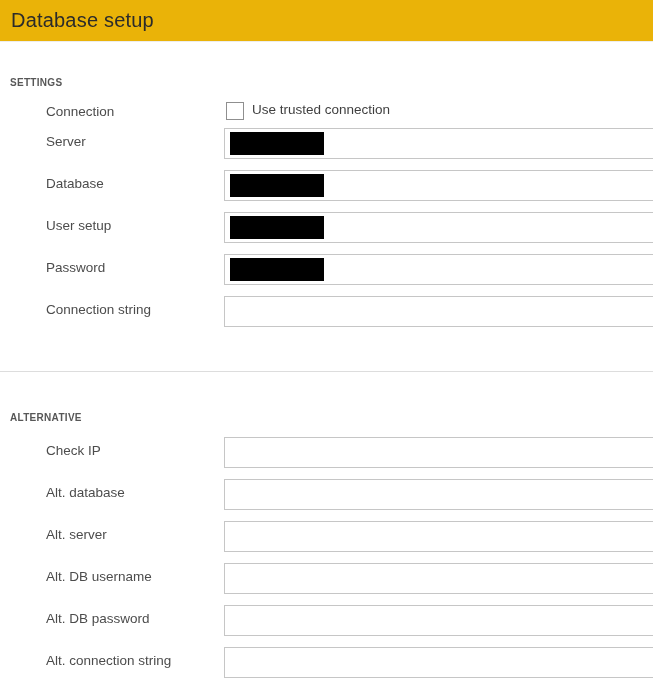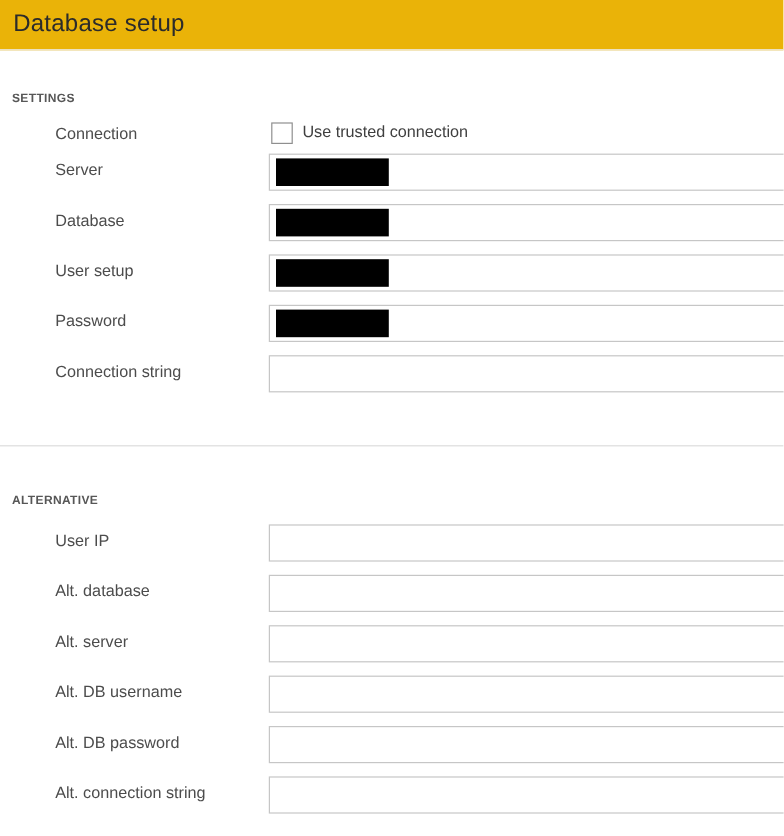--- a/index.html
+++ b/index.html
@@ -151,21 +151,21 @@
           </div>
         </div>
     </section>
 
     <hr class="divider">
 
     <section class="section-alt">
       <div class="section-heading">ALTERNATIVE</div>
       <div class="rows">
           <div class="row">
-            <div class="row-label">User IP</div>
+            <div class="row-label">Check IP</div>
             <div class="field">
               <div class="input-box" role="textbox"></div>
             </div>
           </div>
           <div class="row">
             <div class="row-label">Alt. database</div>
             <div class="field">
               <div class="input-box" role="textbox"></div>
             </div>
           </div>

